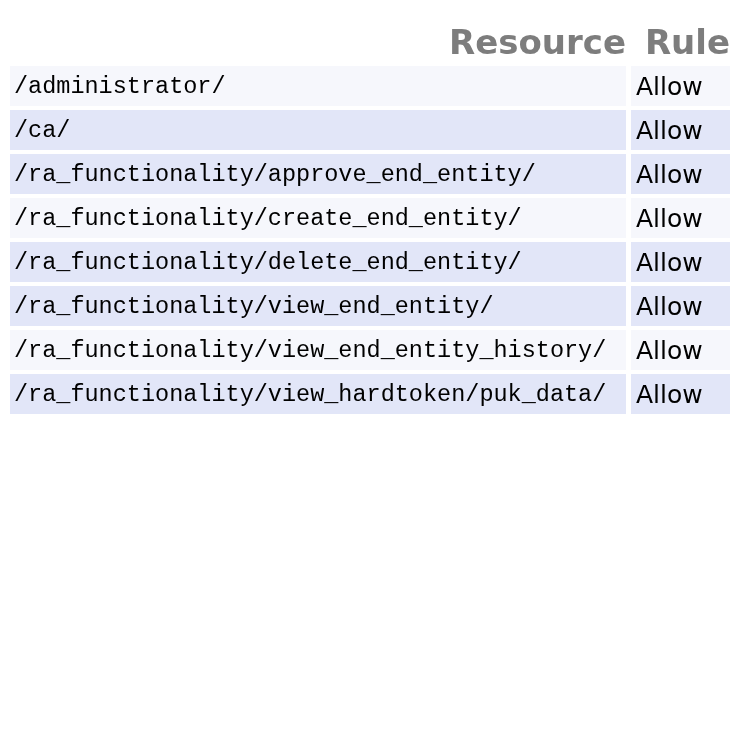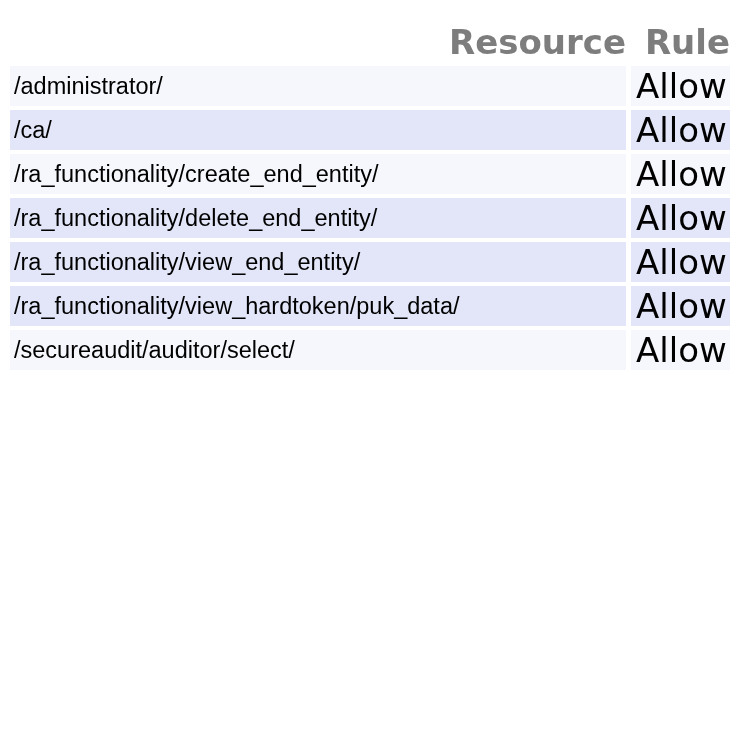--- a/index.html
+++ b/index.html
@@ -42,28 +42,28 @@
   .col-resource { width: 612px; }
   .col-rule    { width: 94px; }
   td {
     height: 40px;
     vertical-align: middle;
     white-space: nowrap;
     overflow: hidden;
     color: var(--cell-text);
   }
   td.cell-resource {
-    font-family: Liberation Sans, sans-serif;
+    font-family: Liberation Mono, monospace;
     font-size: 23.5px;
     padding: 0 0 0 4px;
     margin-left: 19px;
   }
   td.cell-rule {
     font-family: "DejaVu Sans", "Liberation Sans", sans-serif;
-    font-size: 34px;
+    font-size: 25px;
     padding: 0 0 0 5px;
   }
   tr.light td { background: var(--row-light); }
   tr.dark td  { background: var(--row-dark); }
 </style>
 </head>
 <body style="background: rgb(255, 255, 255);">
 
 <div class="page">
   <table class="rules-table">
@@ -75,35 +75,39 @@
     </thead>
     <tbody id="rules-body">
         <tr class="light">
           <td class="cell-resource">/administrator/</td>
           <td class="cell-rule">Allow</td>
         </tr>
         <tr class="dark">
           <td class="cell-resource">/ca/</td>
           <td class="cell-rule">Allow</td>
         </tr>
+        <tr class="dark">
+          <td class="cell-resource">/ra_functionality/approve_end_entity/</td>
+          <td class="cell-rule">Allow</td>
+        </tr>
         <tr class="light">
           <td class="cell-resource">/ra_functionality/create_end_entity/</td>
           <td class="cell-rule">Allow</td>
         </tr>
         <tr class="dark">
           <td class="cell-resource">/ra_functionality/delete_end_entity/</td>
           <td class="cell-rule">Allow</td>
         </tr>
         <tr class="dark">
           <td class="cell-resource">/ra_functionality/view_end_entity/</td>
           <td class="cell-rule">Allow</td>
         </tr>
+        <tr class="light">
+          <td class="cell-resource">/ra_functionality/view_end_entity_history/</td>
+          <td class="cell-rule">Allow</td>
+        </tr>
         <tr class="dark">
           <td class="cell-resource">/ra_functionality/view_hardtoken/puk_data/</td>
-          <td class="cell-rule">Allow</td>
-        </tr>
-        <tr class="light">
-          <td class="cell-resource">/secureaudit/auditor/select/</td>
           <td class="cell-rule">Allow</td>
         </tr>
       </tbody>
   </table>
 </div>
 
 </body></html>

